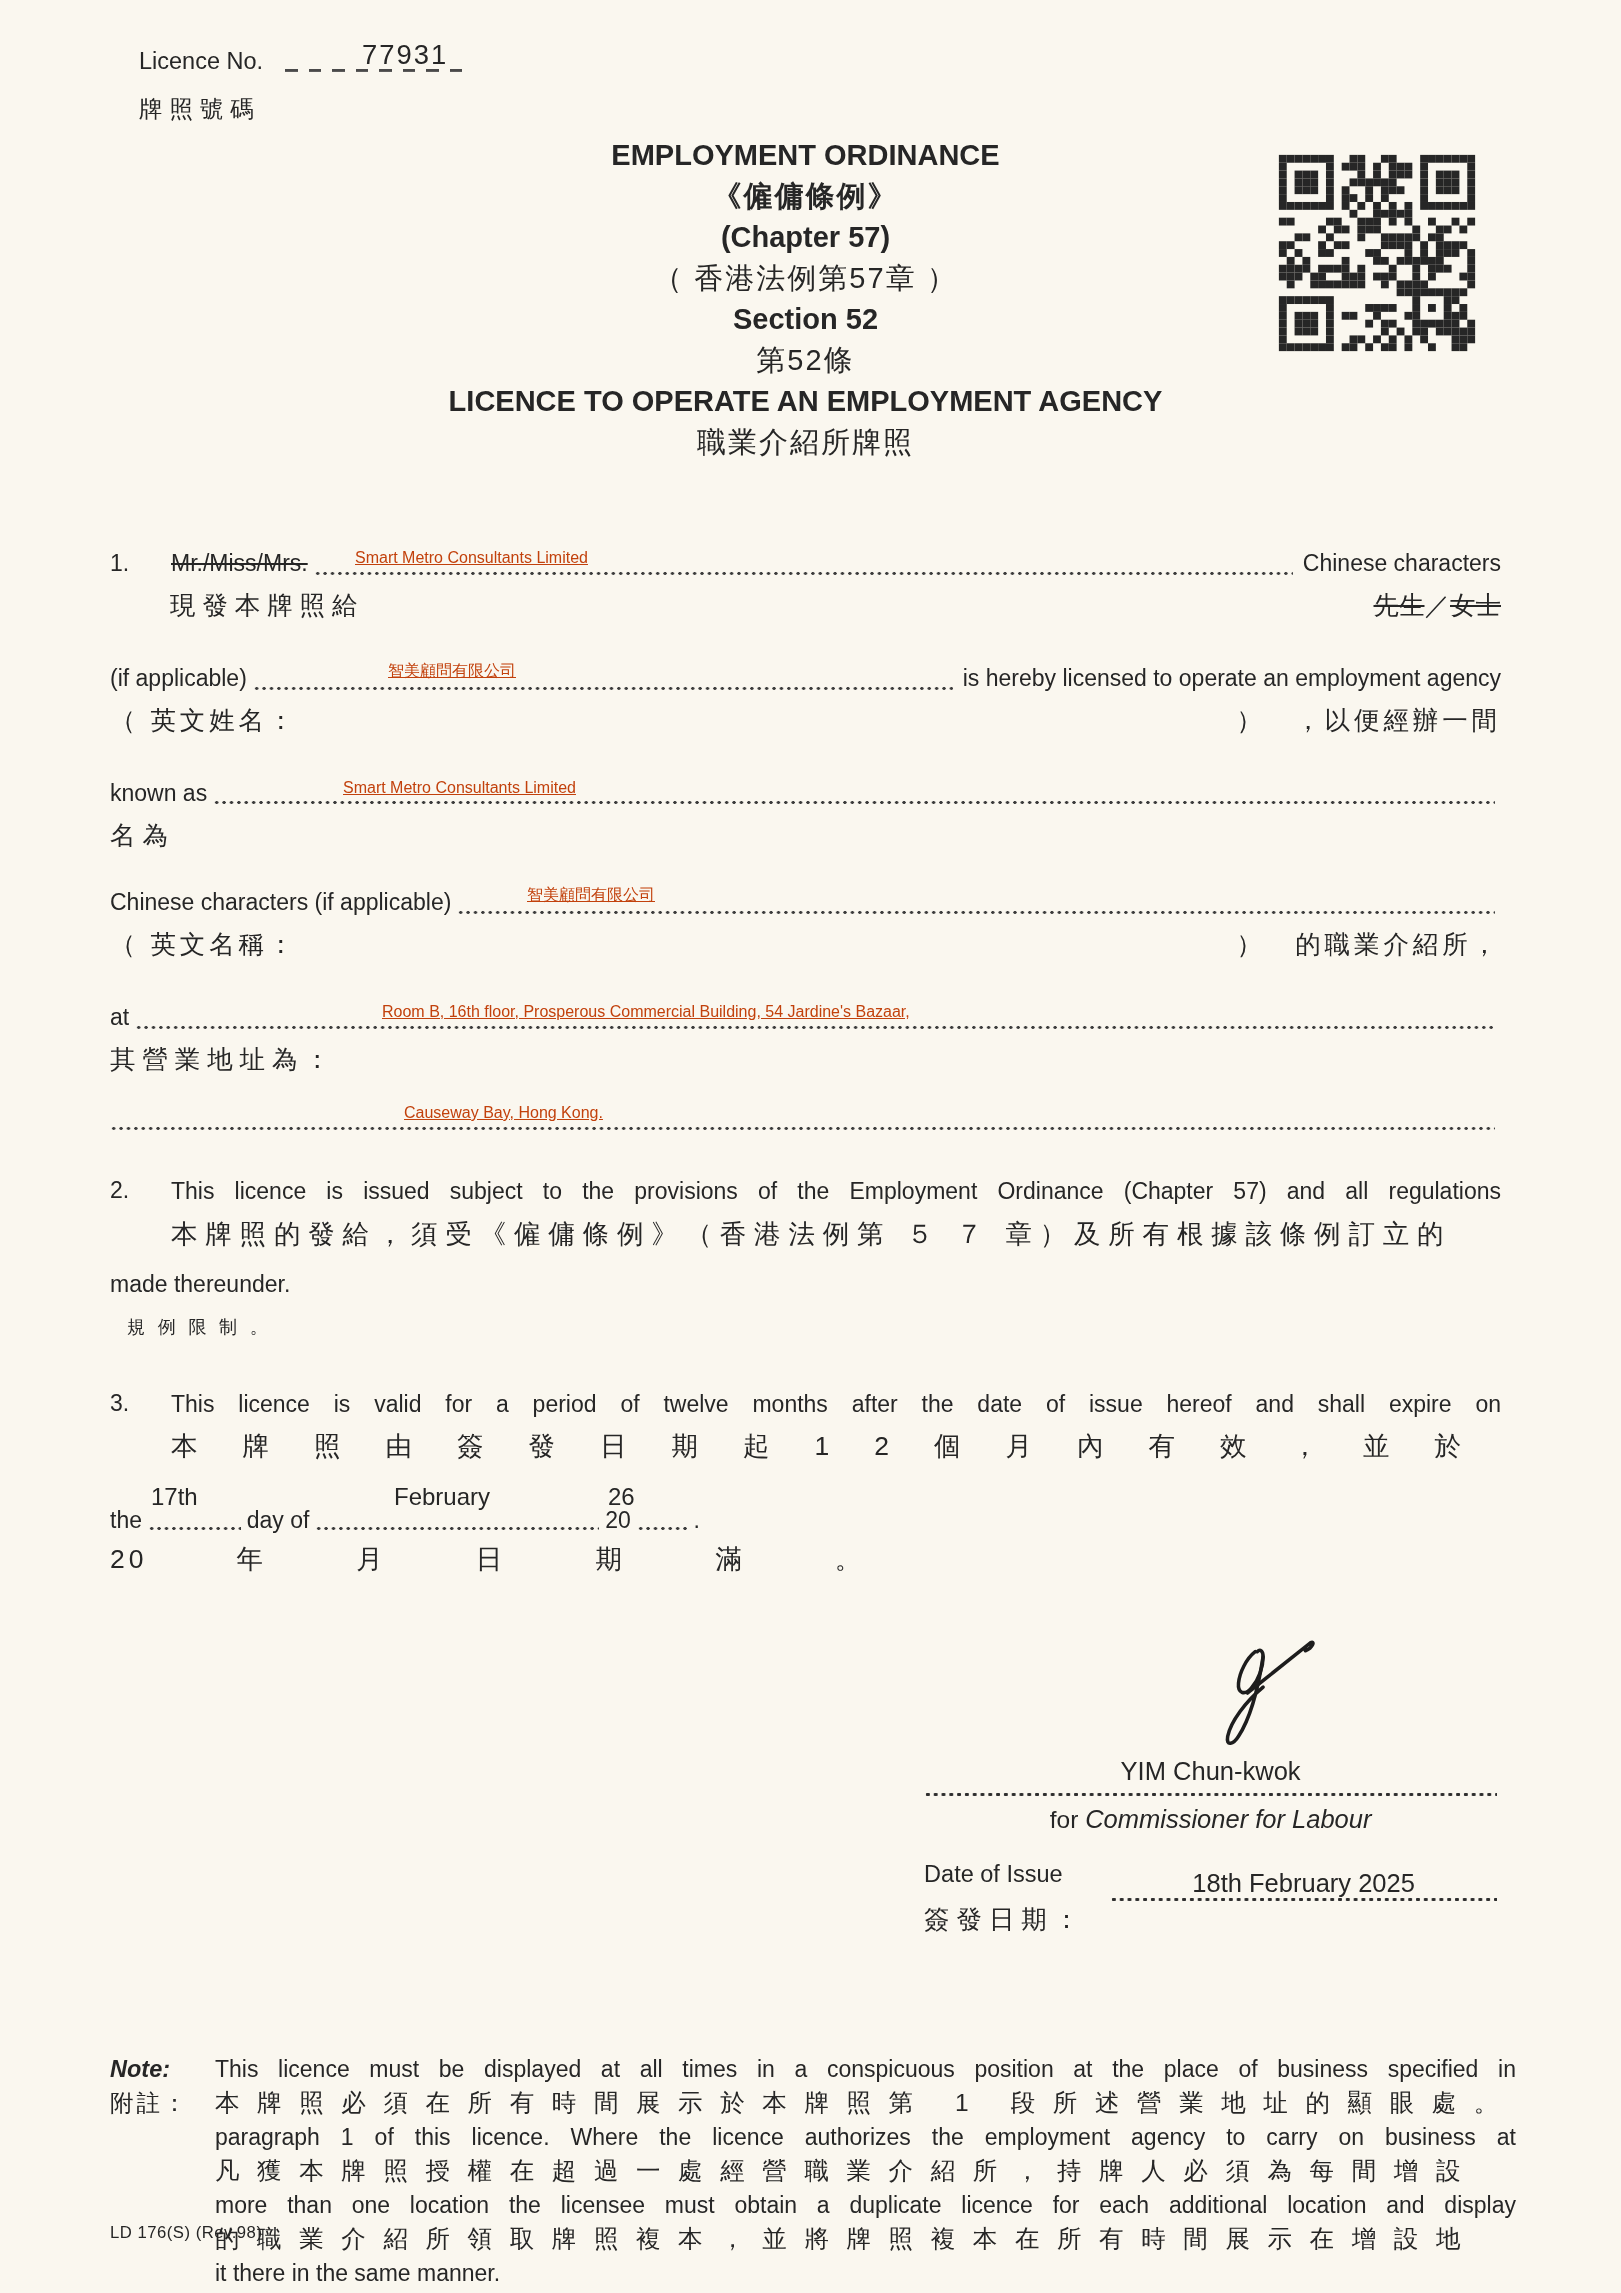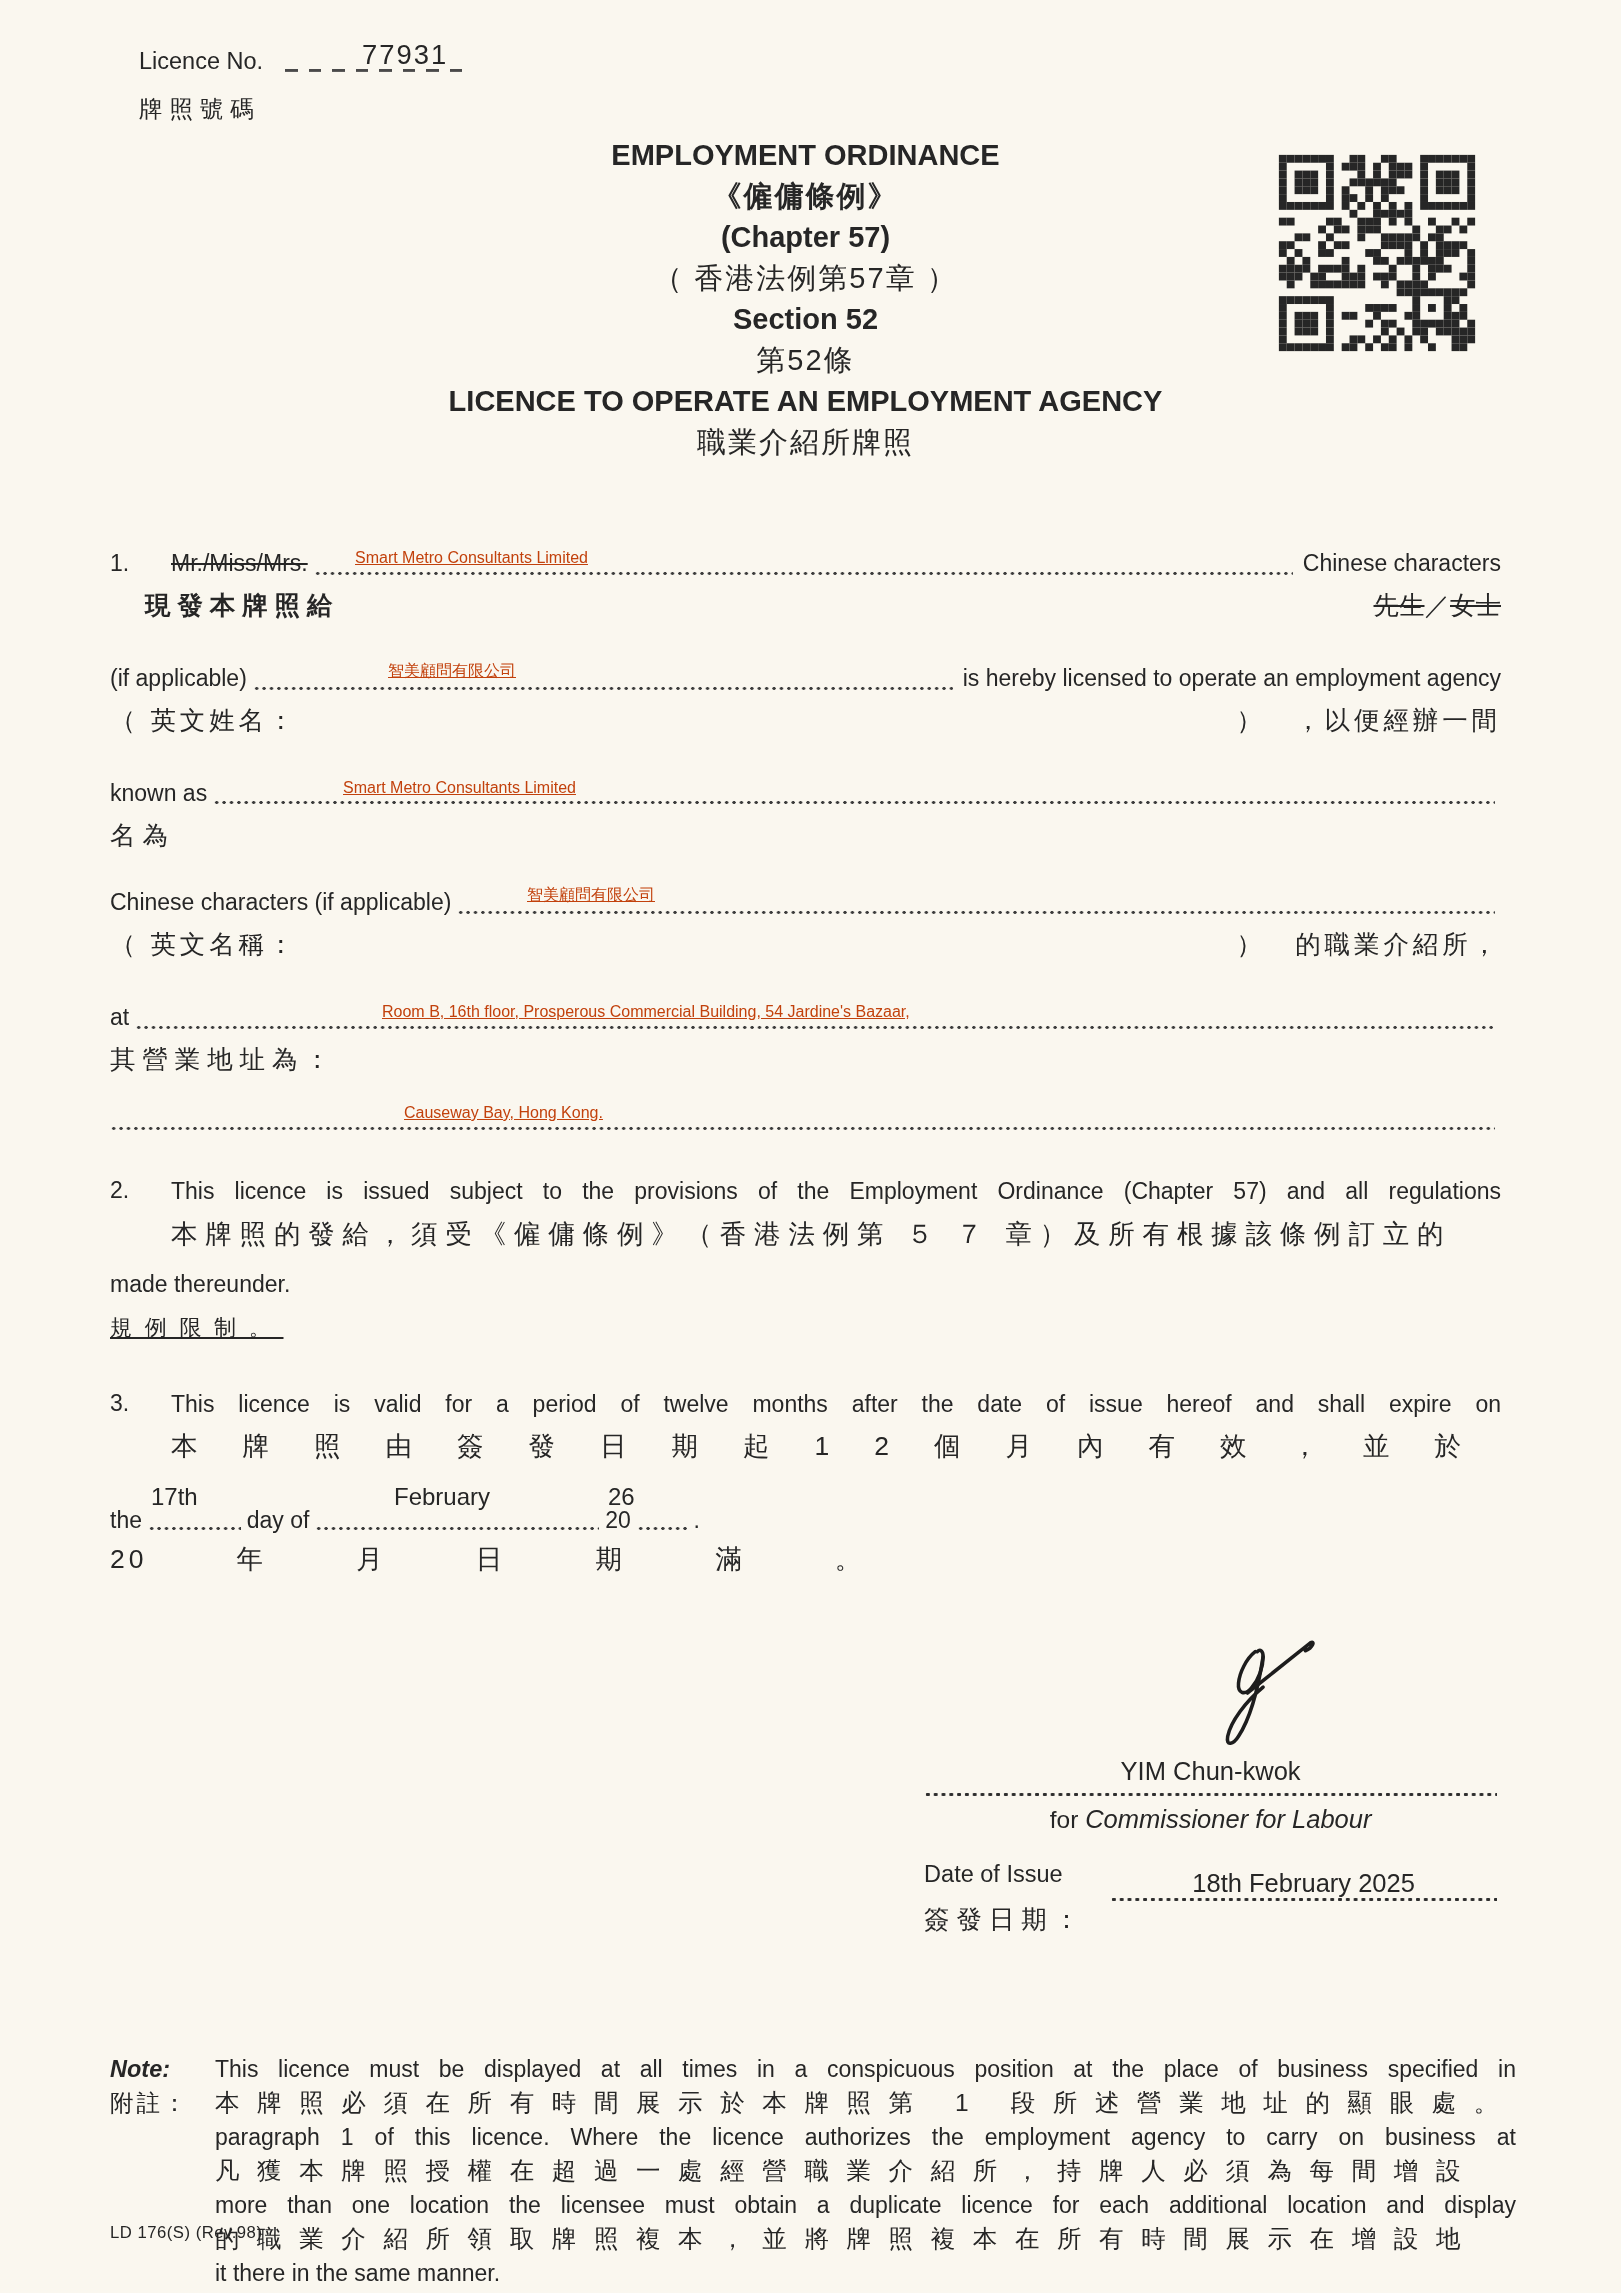--- a/index.html
+++ b/index.html
@@ -56,21 +56,21 @@
   .para1 { margin-top:59px; }
   .pnum { width:61px; flex:0 0 61px; font-size:23px; line-height:31px; }
   .suffix { padding-left:3.9px; }
   .para { margin-top:41px; }
   .para .numline { display:flex; }
   .just { flex:1; font-size:23px; line-height:32px; text-align:justify; text-align-last:justify; }
   .zhline { margin:7.8px 0 13.7px 61px; font-size:26.5px; line-height:39px; white-space:nowrap; }
   .enline { font-size:23px; line-height:32px; margin-top:9.8px; }
 
   .p2zh { letter-spacing:7.8px; }
-  .p2zh2 { margin-left:0; letter-spacing:12.7px; font-size:22px;text-decoration:underline; }
+  .p2zh2 { margin-left:17px; letter-spacing:12.7px; font-size:18px; }
   .p3zh { letter-spacing:45px; }
   .p3zh2 { margin-left:0; word-spacing:78px; letter-spacing:3.9px; font-size:26.5px; margin-top:5.9px; }
 
   .expiryrow { position:relative; display:flex; align-items:flex-end; padding-top:25.5px; margin-top:2px; }
   .expiryrow .lbl { font-size:23px; line-height:29px; white-space:nowrap; }
   .expiryrow .leader { flex:0 0 auto; }
   .l-day { width:93px; } .l-month { width:284px; } .l-year { width:51px; }
   .expiryrow .value { position:absolute; bottom:23.5px; font-size:24px; white-space:nowrap; }
   .v-day { left:41px; } .v-month { left:284px; } .v-year { left:498px; }
 
@@ -460,21 +460,21 @@
 
     <div class="fillrow">
       <span class="pnum">1.</span>
       <span class="lbl strike">Mr./Miss/Mrs.</span>
       <span class="leader"></span>
       <span class="lbl suffix">Chinese characters</span>
       <span class="value" style="left:245px;">Smart Metro Consultants Limited</span>
     </div>
 
     <div class="plainrow">
-      <span class="zh" style="margin-left:35px;font-weight:bold;">現發本牌照給</span>
+      <span class="zh" style="margin-left:60px;">現發本牌照給</span>
       <span><span class="strike">先生</span><span>／</span><span class="strike">女士</span></span>
     </div>
 
     <div class="fillrow">
       <span class="lbl">(if applicable)</span>
       <span class="leader"></span>
       <span class="lbl suffix">is hereby licensed to operate an employment agency</span>
       <span class="value" style="left:278px;">智美顧問有限公司</span>
     </div>
 

